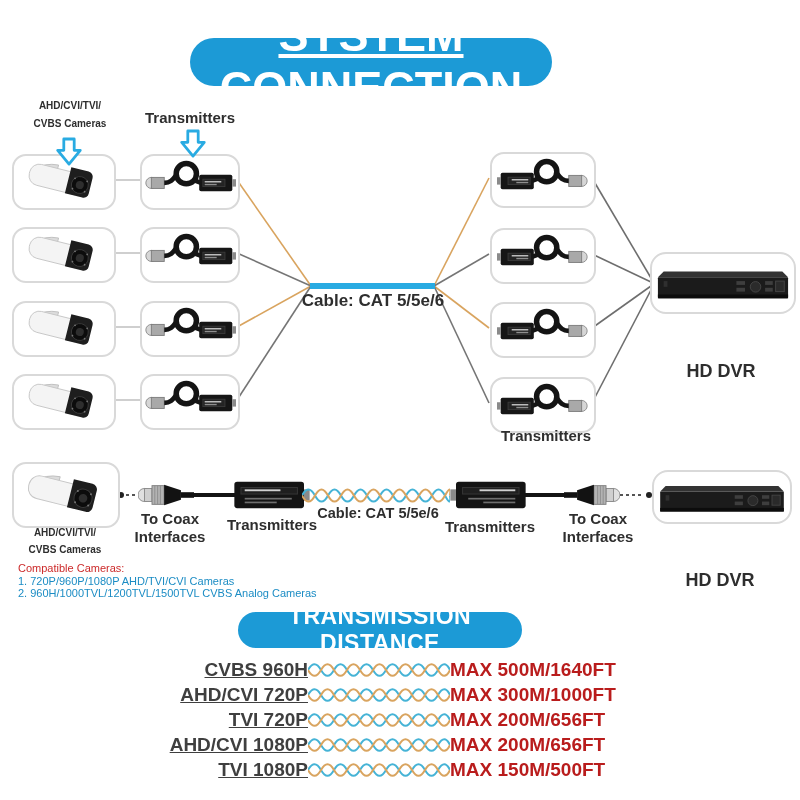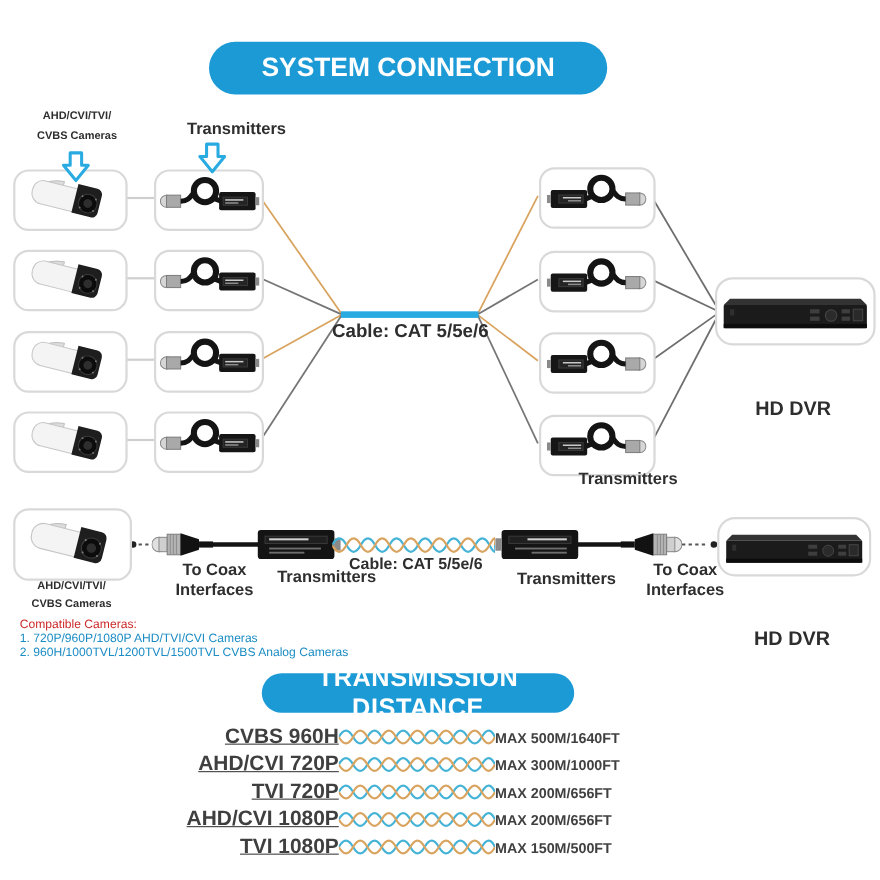--- a/index.html
+++ b/index.html
@@ -5,34 +5,34 @@
   html,body{margin:0;padding:0;background:#fff;}
   body{width:800px;height:800px;position:relative;overflow:hidden;
        font-family:"Liberation Sans",sans-serif;}
   .abs{position:absolute;}
   .lbl{font-weight:bold;color:#2e2e2e;text-align:center;line-height:1.1;}
   .banner{background:#1C9AD6;color:#fff;font-weight:bold;text-align:center;
           display:flex;align-items:center;justify-content:center;}
   .box{border:2px solid #d9d9d9;border-radius:14px;background:#fff;
        display:flex;align-items:center;justify-content:center;}
   #title{left:190px;top:38px;width:362px;height:48px;border-radius:24px;
-         font-size:24px;letter-spacing:0px;}
+         font-size:45px;letter-spacing:0px;text-decoration:underline;}
   #dist-title{left:238px;top:612px;width:284px;height:36px;border-radius:18px;
          font-size:23px;letter-spacing:0.5px;}
   .cam-label{font-size:10px;}
-  .small-label{font-size:15px;margin-left:25px;}
+  .small-label{font-size:15px;}
   .cable-label{font-size:15px;}
   .dvr-label{font-size:18px;margin-top:48px;}
   .compat{font-size:11px;font-weight:normal;line-height:12.5px;}
   .compat .red{color:#CC2A2A;}
   .compat .blue{color:#1B8CC4;}
   .trow{position:absolute;left:150px;width:510px;height:24px;
         display:flex;align-items:center;}
   .tlabel{width:158px;text-align:right;font-weight:bold;font-size:19px;color:#3f3f3f;text-decoration:underline;}
-  .tvalue{text-align:center;font-weight:bold;font-size:13px;color:#404040;white-space:nowrap;}
+  .tvalue{text-align:center;font-weight:bold;font-size:19px;color:#b91c1c;white-space:nowrap;}
   svg{display:block;}
 </style>
 </head>
 <body>
 
 <svg width="0" height="0" style="position:absolute" aria-hidden="true">
   <defs>
     <symbol id="cam" viewBox="0 0 104 56">
       <path d="M20,14 q10,-8 26,-5 l-2,7 q-14,-3 -20,2 z" fill="#dcdcdc" stroke="#bdbdbd"></path>
       <g transform="rotate(14 52 28)">

